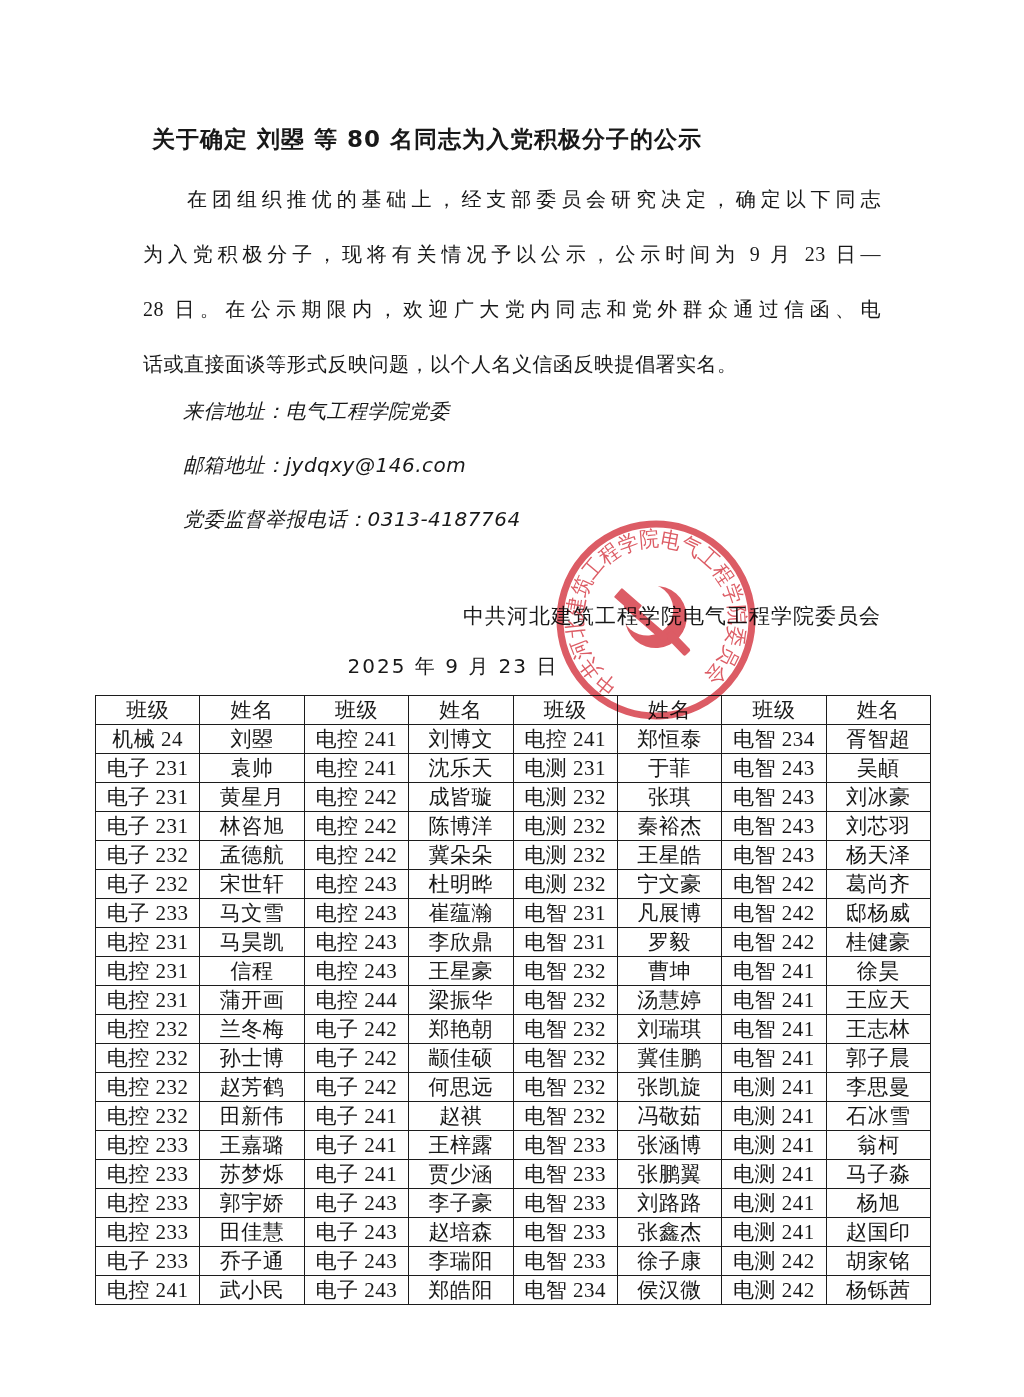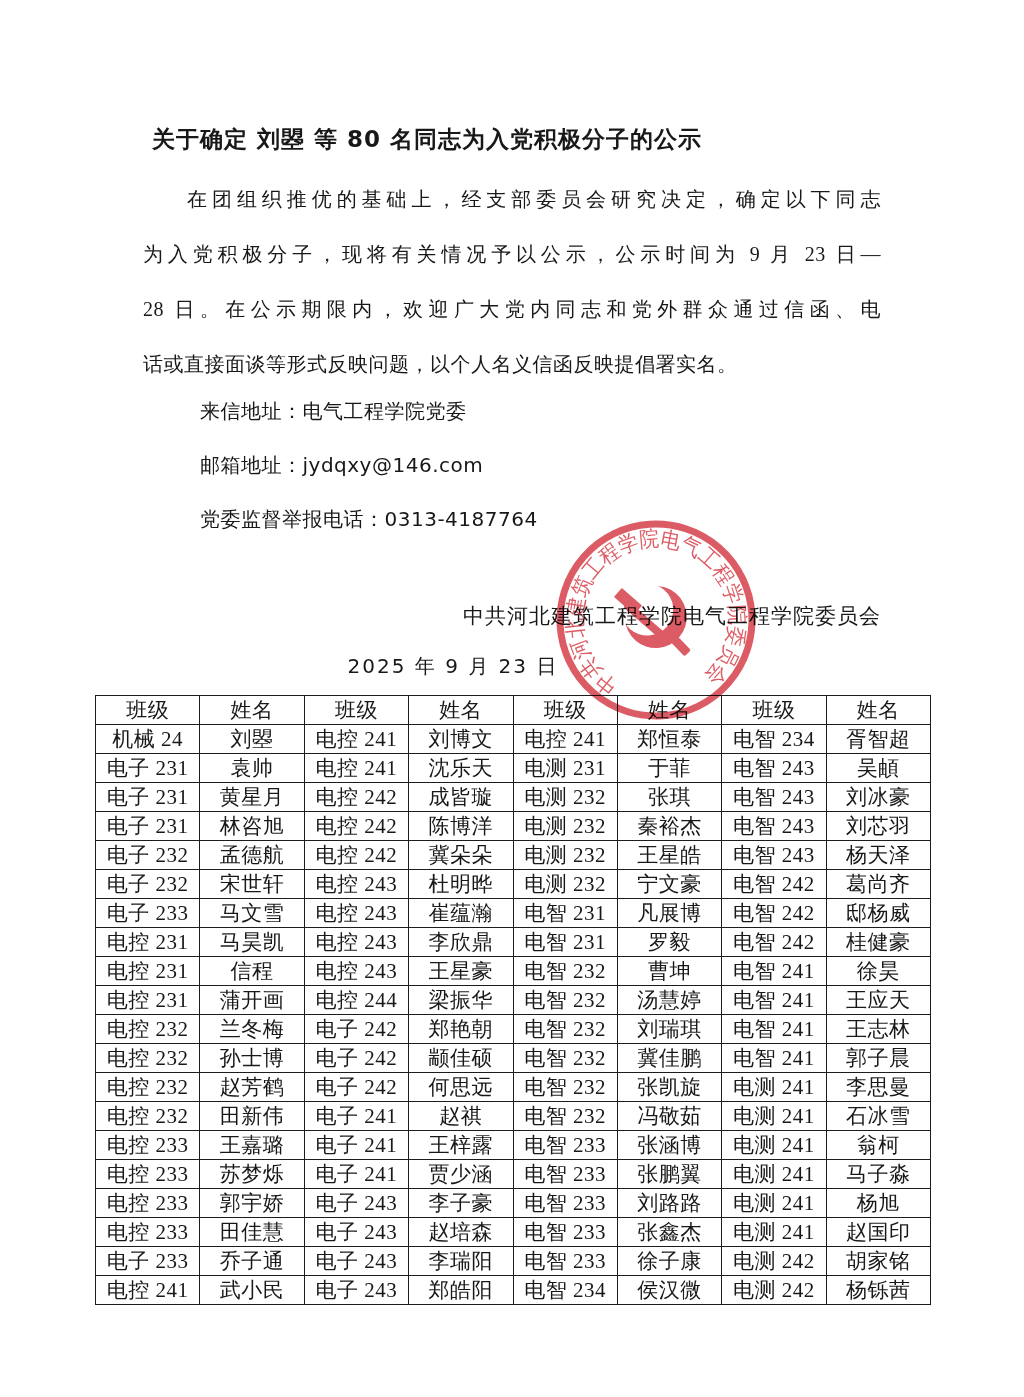--- a/index.html
+++ b/index.html
@@ -22,23 +22,23 @@
     font-size:20px;letter-spacing:0.5px;
   }
   .para-line{
     height:55px;line-height:42px;
     text-align:justify;text-align-last:justify;
     white-space:normal;
   }
   .para-line.first{text-indent:44px;}
   .para-line.last{text-align-last:left;}
   .contact-block{
-    position:absolute;top:393px;left:200px;width:600px;
+    position:absolute;top:393px;left:183px;width:600px;
     font-family:"DejaVu Sans","Liberation Sans",sans-serif;
-    font-size:20px;letter-spacing:0.5px;
+    font-size:20px;letter-spacing:0.5px;font-style:italic;
   }
   .contact-line{height:54px;line-height:36px;}
   .signature{
     position:absolute;top:602px;left:143px;width:738px;
     text-align:right;font-size:21px;letter-spacing:1px;
   }
   .doc-date{
     position:absolute;top:653px;left:143px;width:738px;
     text-align:center;padding-right:118px;box-sizing:border-box;
     font-family:"DejaVu Sans","Liberation Sans",sans-serif;

